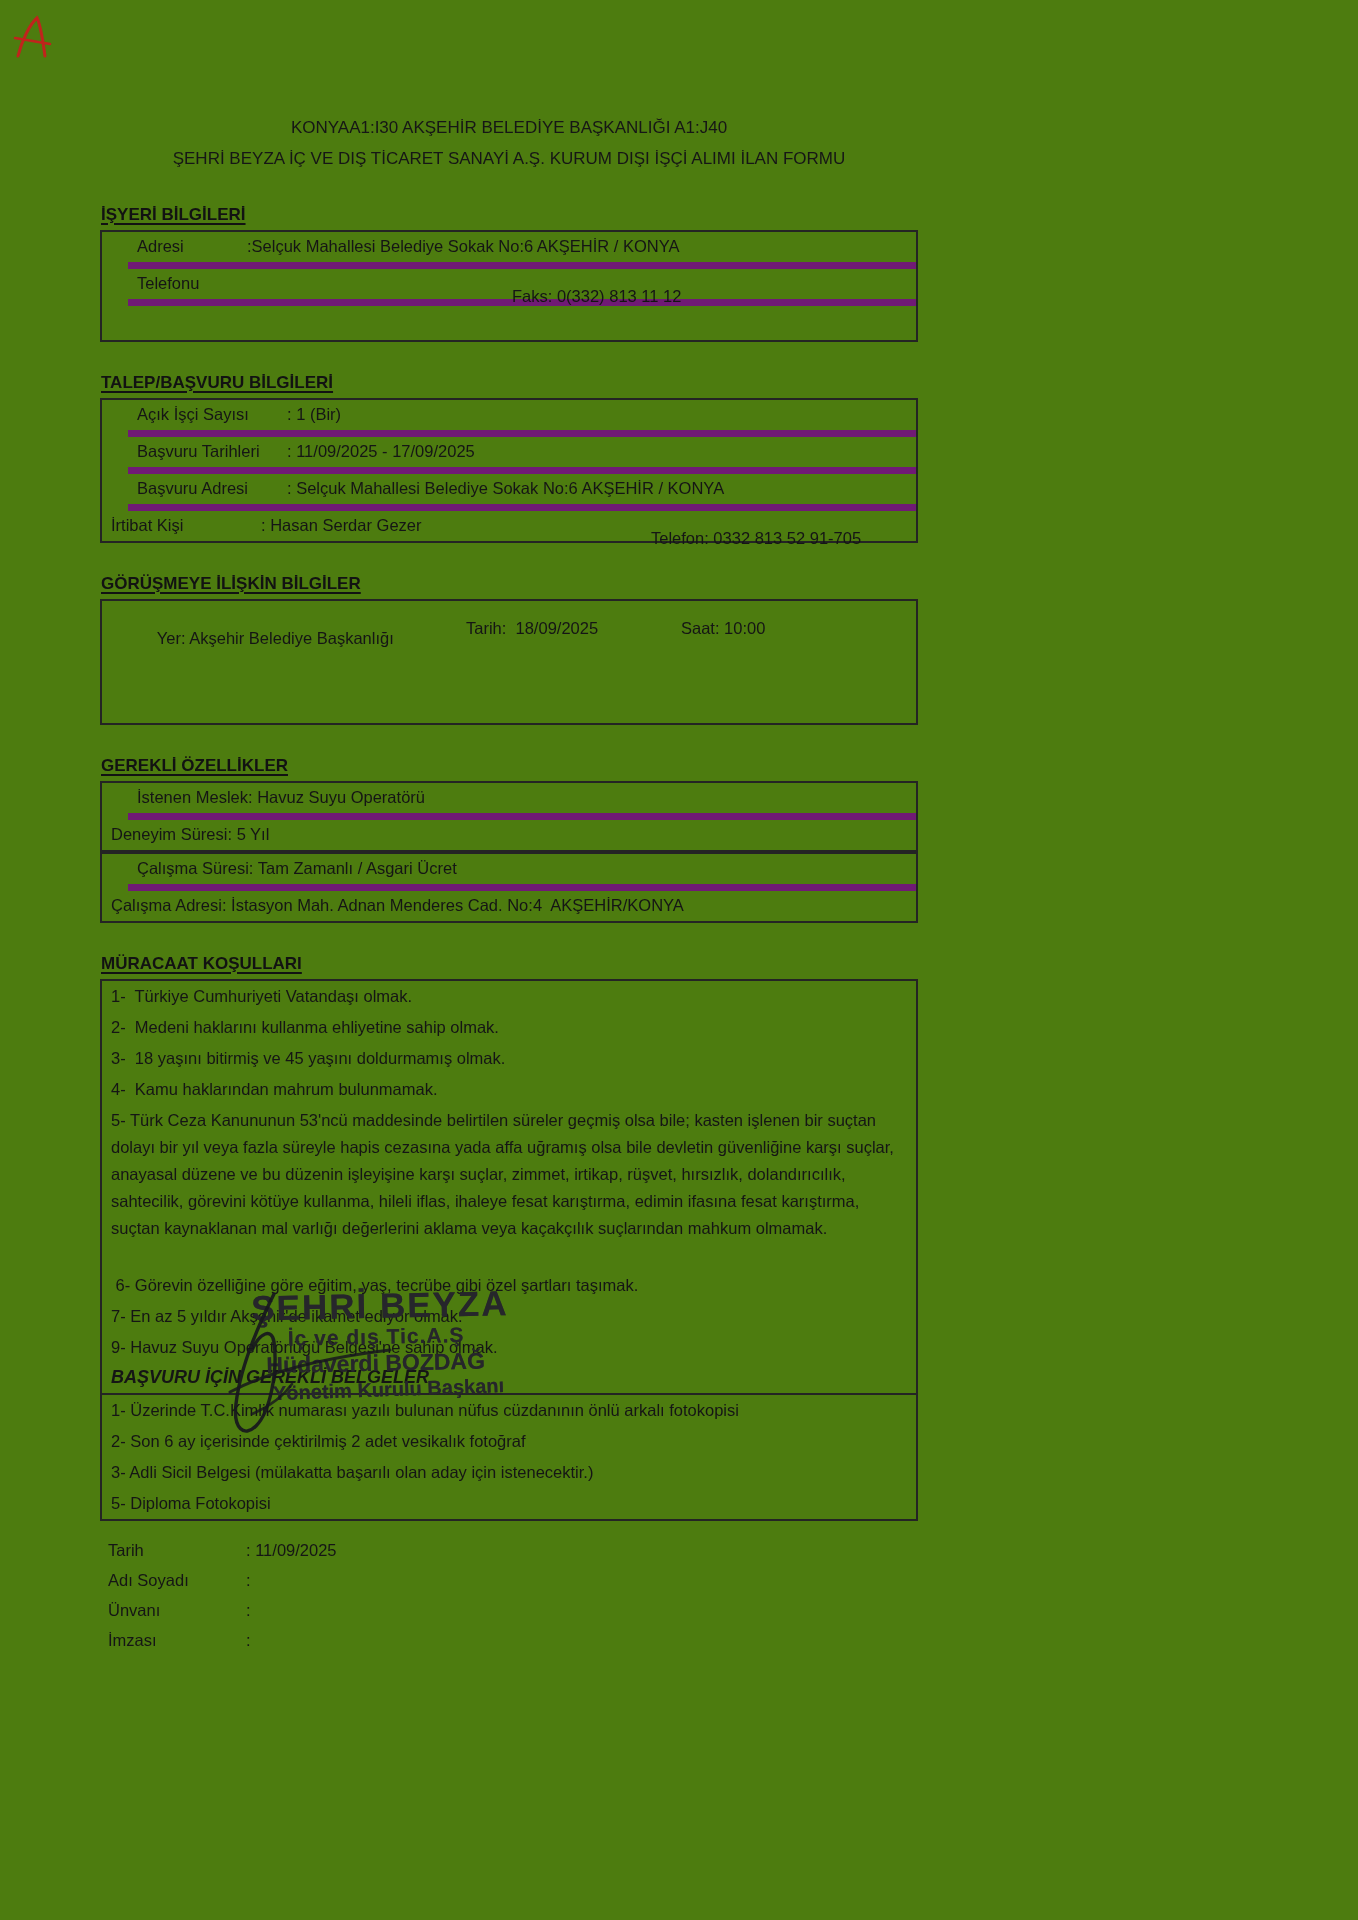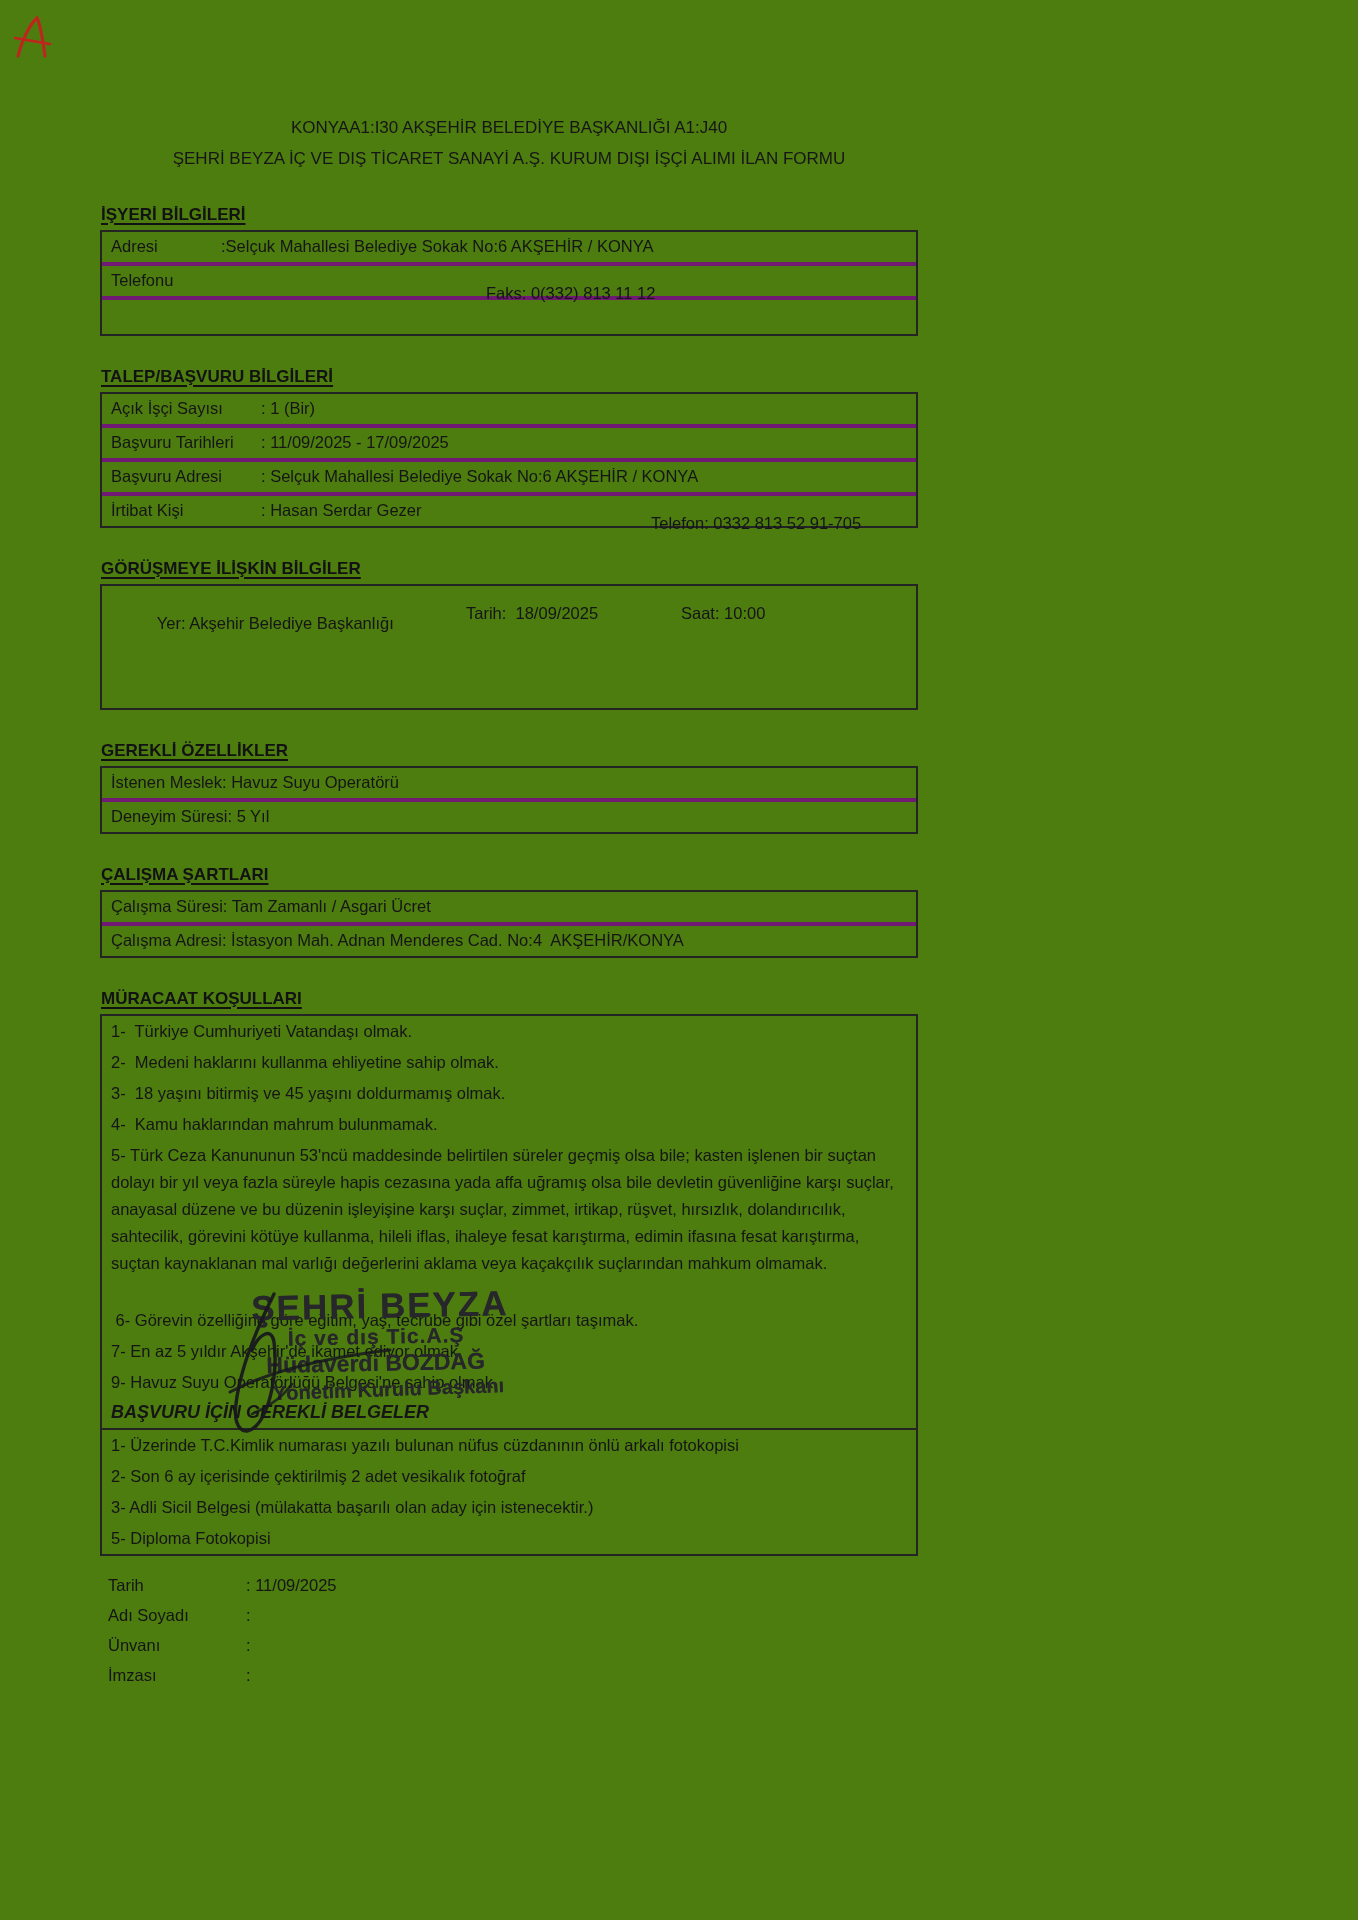--- a/index.html
+++ b/index.html
@@ -13,21 +13,21 @@
   }
   .content{position:absolute;left:100px;top:0;width:818px;}
   .doc-header{padding-top:112px;text-align:center;font-size:17px;line-height:31px;color:#161616;}
   .section-title{
     font-weight:bold;font-size:17px;color:#121212;
     text-decoration:underline;text-decoration-thickness:1.5px;text-underline-offset:3px;
     margin:31px 0 5px 1px;
   }
   .box{border:2px solid #242424;}
   .row{position:relative;padding:3px 9px 4px 9px;font-size:16.5px;line-height:23px;white-space:pre-wrap;}
-  .row.underlined{border-bottom:4px solid #701a75;}
+  .row.underlined{border-bottom:7px solid #701a75;margin-left:26px;}
   .flex{display:flex;}
   .lbl{flex:0 0 auto;white-space:pre;}
   .w110{width:110px;}
   .w150{width:150px;}
   .val{flex:1 1 auto;white-space:pre-wrap;}
   .abs{position:absolute;top:16px;white-space:pre;}
   .faks{left:384px;}
   .tel{left:549px;}
   .tarih{left:364px;}
   .saat{left:579px;}
@@ -122,21 +122,20 @@
 
     <div>
       <div class="section-title">GEREKLİ ÖZELLİKLER</div>
       <div class="box">
         <div class="row underlined">İstenen Meslek: Havuz Suyu Operatörü</div>
         <div class="row">Deneyim Süresi: 5 Yıl</div>
       </div>
     </div>
 
     <div>
-      <div class="section-title">ÇALIŞMA ŞARTLARI</div>
       <div class="box">
         <div class="row underlined">Çalışma Süresi: Tam Zamanlı / Asgari Ücret</div>
         <div class="row">Çalışma Adresi: İstasyon Mah. Adnan Menderes Cad. No:4  AKŞEHİR/KONYA</div>
       </div>
     </div>
 
     <div>
       <div class="section-title">MÜRACAAT KOŞULLARI</div>
       <div class="box list">
         <div class="row">1-  Türkiye Cumhuriyeti Vatandaşı olmak.</div>

